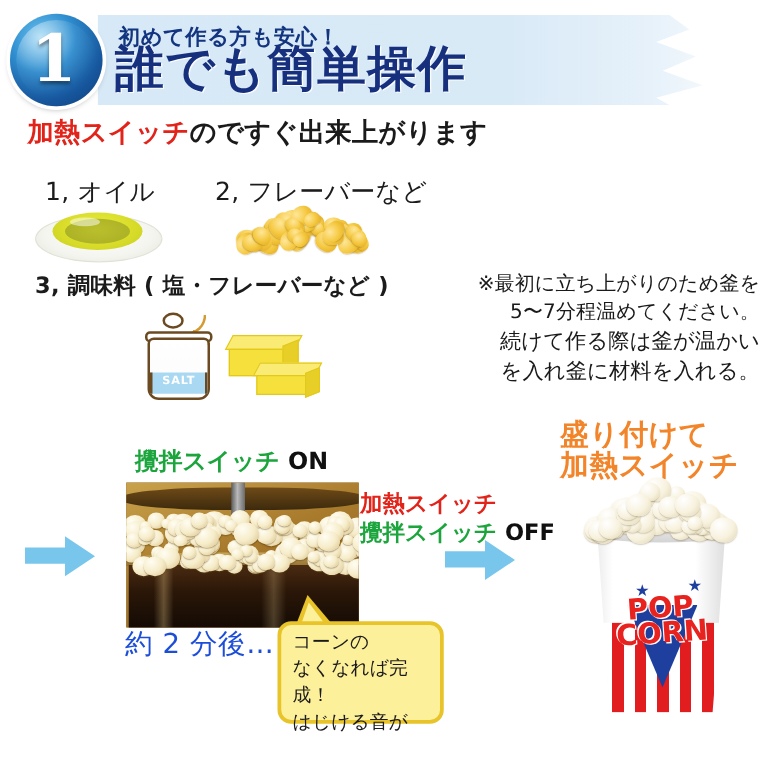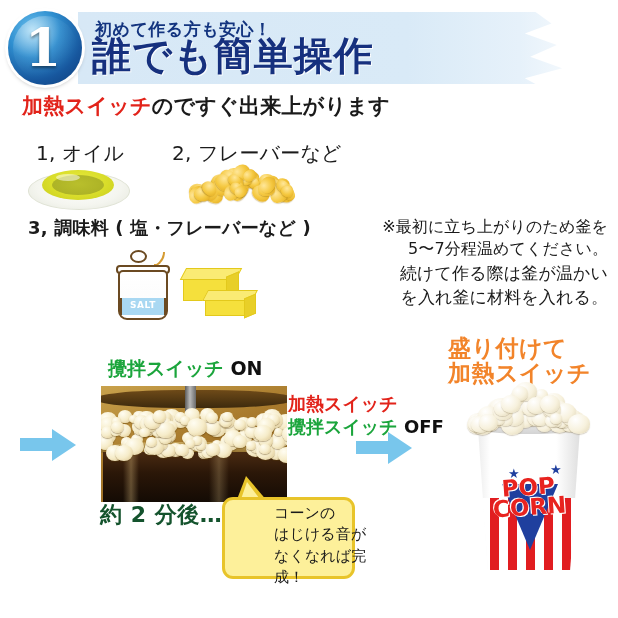--- a/index.html
+++ b/index.html
@@ -204,21 +204,21 @@
   #arrow-right{left:356px;top:432px;width:58px;height:32px;}
 
   
   .off-block{position:absolute;left:288px;top:392px;font-size:18px;font-weight:bold;line-height:1.3;white-space:nowrap;}
   .off-block .r{color:#e2231a;}
   .off-block .g{color:#1ba53c;}
   .off-block .k{color:#101010;font-weight:bold;}
 
   
   .mins{
-    position:absolute;left:100px;top:500px;font-size:22px;font-weight:bold;color:#14532d;
+    position:absolute;left:100px;top:500px;font-size:22px;font-weight:normal;color:#1d4ed8;
     white-space:nowrap;letter-spacing:.5px;
     text-shadow:0 1px 0 rgba(255,255,255,.8);
   }
 
   
   .bubble{
     position:absolute;left:222px;top:497px;width:133px;height:82px;
     background:#fdf09a;border:3px solid #e8c42a;border-radius:11px;box-sizing:border-box;
   }
   .bubble-tail{
@@ -226,21 +226,21 @@
     border-left:10px solid transparent;border-right:22px solid transparent;
     border-bottom:26px solid #e8c42a;
   }
   .bubble-tail:after{
     content:"";position:absolute;left:-6px;top:6px;width:0;height:0;
     border-left:7px solid transparent;border-right:15px solid transparent;
     border-bottom:20px solid #fdf09a;
   }
   .bubble-txt{
     position:absolute;left:234px;top:503px;width:120px;
-    font-size:15px;color:#1a1a1a;line-height:1.42;letter-spacing:.1px;margin-left:40px;
+    font-size:15px;color:#1a1a1a;line-height:1.42;letter-spacing:.1px;
   }
   .bubble-txt span{display:block;}
 
   
   .finish{
     position:absolute;left:448px;top:336px;width:162px;
     font-size:23px;font-weight:bold;color:#f2842a;line-height:1.08;
     letter-spacing:.5px;
     text-shadow:
       -2.5px -2.5px 0 #fff, 2.5px -2.5px 0 #fff, -2.5px 2.5px 0 #fff, 2.5px 2.5px 0 #fff,
@@ -562,22 +562,22 @@
     <div class="shaft"></div>
       <div class="head"></div>
   </div>
 
   <div class="mins">約 2 分後…</div>
 
   <div class="bubble-tail"></div>
   <div class="bubble"></div>
   <div class="bubble-txt">
     <span>コーンの</span>
+    <span>なくなれば完成！</span>
     <span>はじける音が</span>
-    <span>なくなれば完成！</span>
   </div>
 
   <div class="finish">
     <span>盛り付けて</span>
     <span>加熱スイッチ</span>
   </div>
 
   <div class="bucket" id="bucket">
     <div class="cup"></div>
     <div class="stripes"></div>

